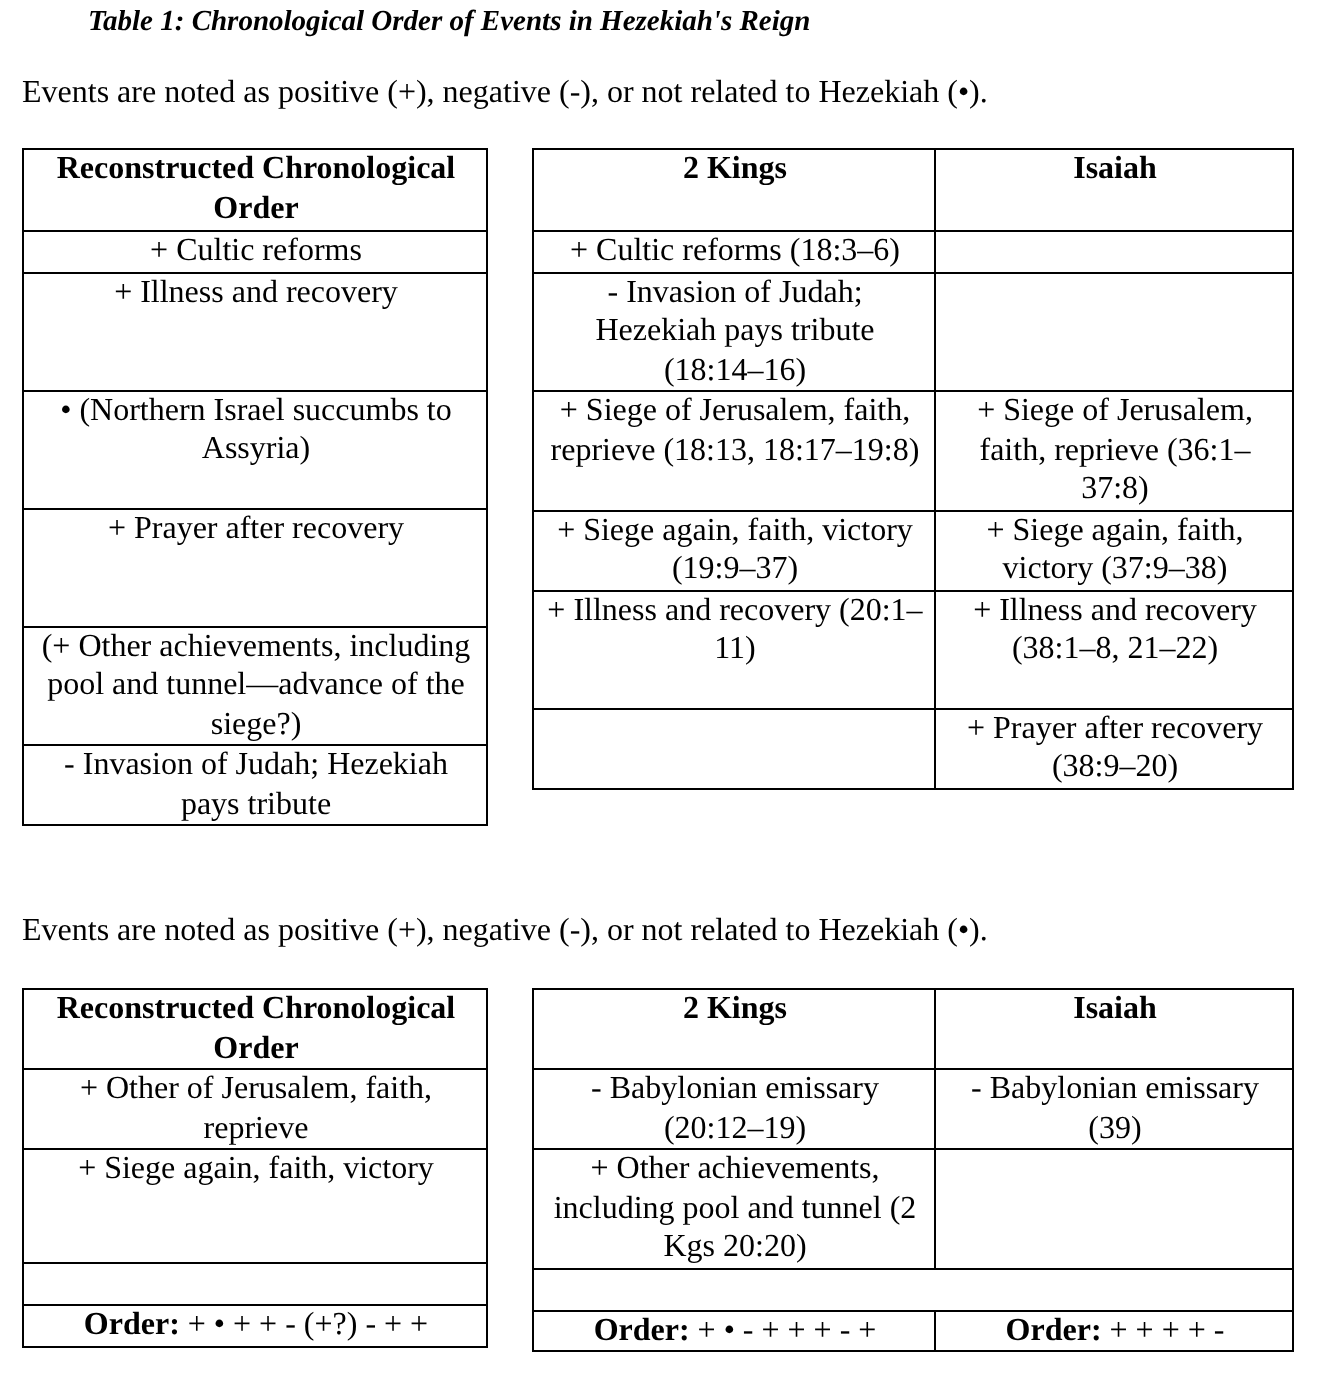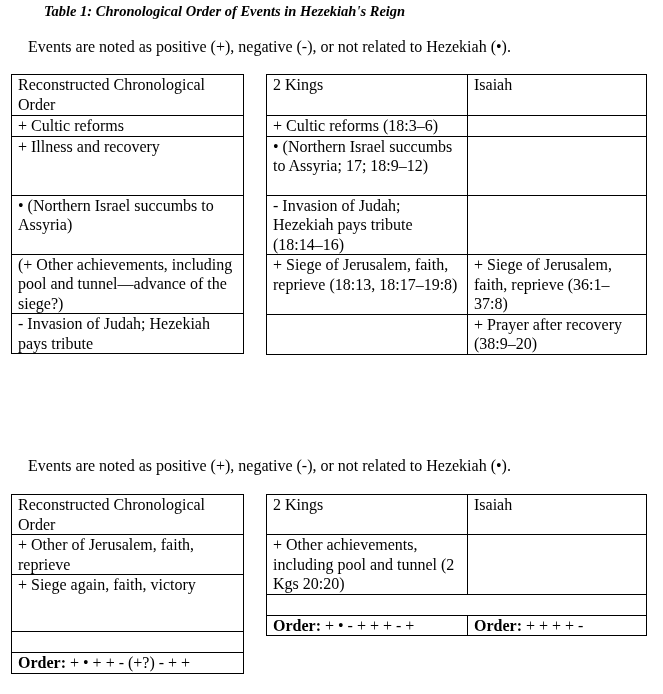--- a/index.html
+++ b/index.html
@@ -6,34 +6,34 @@
     body {
       width: 663px; height: 694px; position: relative; overflow: hidden;
       font-family: "Liberation Serif", serif; color: #000;
     }
     .caption {
       position: absolute; left: 44px; top: 3px;
       font-family: "Liberation Serif", serif; font-style: italic; font-weight: bold;
       font-size: 14.5px; letter-spacing: 0px;
     }
     .note {
-      position: absolute; left: 28px;
+      position: absolute; left: 11px;
       font-size: 16px; white-space: nowrap;
     }
     .note.n1 { top: 38px; }
     .note.n2 { top: 457px; }
     table {
       position: absolute; border-collapse: collapse;
       font-family: "Liberation Serif", serif; font-size: 16px; line-height: 19.5px;
     }
     td, th {
       border: 1.5px solid #000; vertical-align: top; padding: 0 5px 0 6px;
-      text-align: left; font-weight: normal;
+      text-align: center; font-weight: normal;
     }
-    th { font-weight: normal; }
+    th { font-weight: bold; text-align: center; }
     .left { left: 11px; width: 233px; }
     .right { left: 266px; width: 381px; }
     .right td.c1, .right th.c1 { width: 189px; }
     .t1 { top: 74px; }
     .t2 { top: 494px; }
     .order { font-weight: bold; white-space: nowrap; margin-top: 28px; }
     .order .syms { font-weight: normal; }
   </style>
 </head>
 <body>
@@ -49,49 +49,56 @@
   <tr style="height:20px">
         <td>+ Cultic reforms</td>
       </tr>
   <tr style="height:59px">
         <td>+ Illness and recovery</td>
       </tr>
   <tr style="height:59px">
         <td>• (Northern Israel succumbs to Assyria)</td>
       </tr>
   <tr style="height:59px">
+        <td>+ Prayer after recovery</td>
+      </tr>
+  <tr style="height:59px">
         <td>(+ Other achievements, including pool and tunnel—advance of the siege?)</td>
       </tr>
   <tr style="height:39px">
         <td>- Invasion of Judah; Hezekiah pays tribute</td>
       </tr>
 </tbody>
   </table>
 
 <table class="right t1">
   <tbody>
       <tr style="height:41px">
     <th class="c1">2 Kings</th>
     <th>Isaiah</th>
   </tr>
   <tr style="height:20px">
     <td class="c1">+ Cultic reforms (18:3–6)</td>
     <td></td>
   </tr>
   <tr style="height:59px">
-    <td class="c1">• (Northern Israel succumbs to Assyria; 17; 18:9–12)</td>
-    <td></td>
-  </tr>
-  <tr style="height:59px">
     <td class="c1">- Invasion of Judah; Hezekiah pays tribute (18:14–16)</td>
     <td></td>
   </tr>
   <tr style="height:59px">
     <td class="c1">+ Siege of Jerusalem, faith, reprieve (18:13, 18:17–19:8)</td>
     <td>+ Siege of Jerusalem, faith, reprieve (36:1–37:8)</td>
+  </tr>
+  <tr style="height:40px">
+    <td class="c1">+ Siege again, faith, victory (19:9–37)</td>
+    <td>+ Siege again, faith, victory (37:9–38)</td>
+  </tr>
+  <tr style="height:59px">
+    <td class="c1">+ Illness and recovery (20:1–11)</td>
+    <td>+ Illness and recovery (38:1–8, 21–22)</td>
   </tr>
   <tr style="height:39px">
     <td class="c1"></td>
     <td>+ Prayer after recovery (38:9–20)</td>
   </tr>
 </tbody>
   </table>
 
 <div class="note n2">Events are noted as positive (+), negative (-), or not related to Hezekiah (•).</div>
 
@@ -117,20 +124,24 @@
   </tr>
 </tbody>
   </table>
 
 <table class="right t2">
   <tbody>
       <tr style="height:40px">
     <th class="c1">2 Kings</th>
     <th>Isaiah</th>
   </tr>
+  <tr style="height:40px">
+    <td class="c1">- Babylonian emissary (20:12–19)</td>
+    <td>- Babylonian emissary (39)</td>
+  </tr>
   <tr style="height:57px">
     <td class="c1">+ Other achievements, including pool and tunnel (2 Kgs 20:20)</td>
     <td></td>
   </tr>
   <tr style="height:21px">
     <td colspan="2"></td>
   </tr>
   <tr style="height:20px">
     <td class="c1 order">
       <span>Order:</span>

